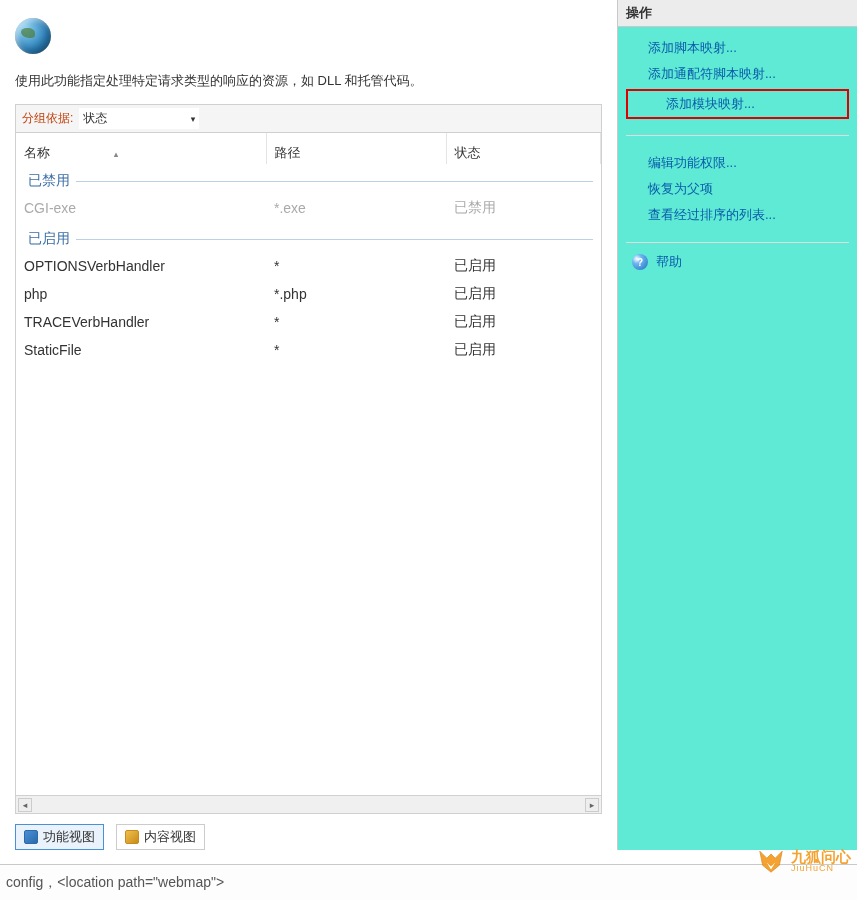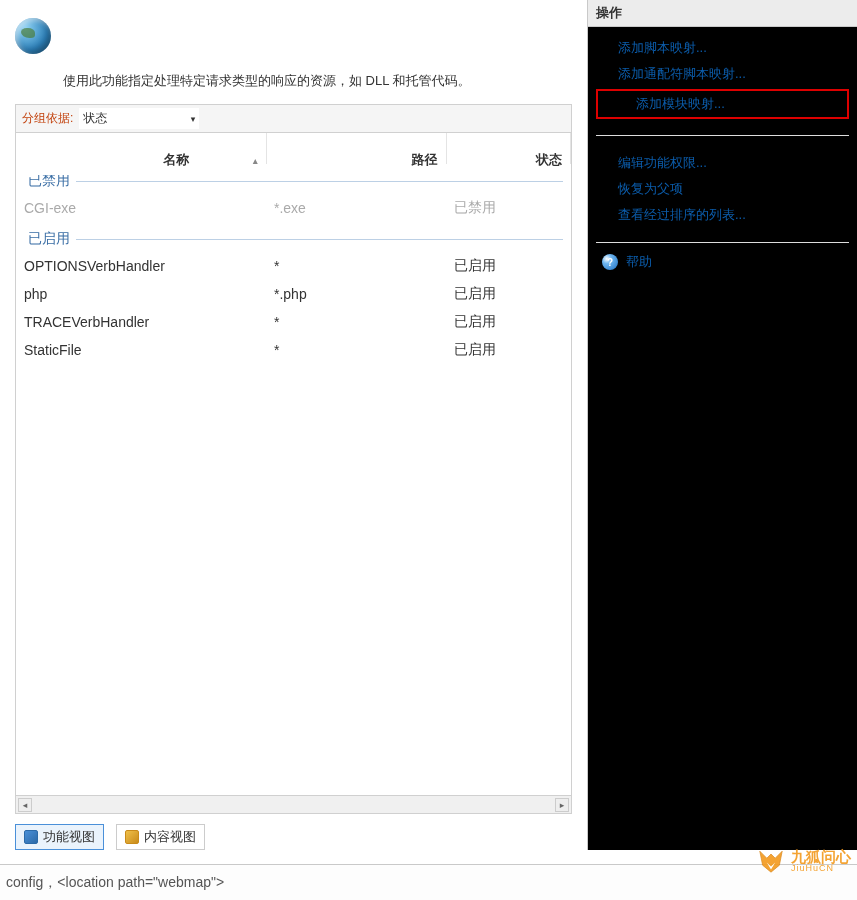--- a/index.html
+++ b/index.html
@@ -50,21 +50,20 @@
     opacity: 0.7;
   }
   .page-title {
     font-size: 22px;
     color: #333;
   }
   .description {
     margin-bottom: 14px;
     color: #333;
     font-size: 13px;
-    margin-left: 48px;
   }
   .group-row {
     display: flex;
     align-items: center;
     gap: 6px;
     background: #f5f5f5;
     border: 1px solid #d0d0d0;
     border-bottom: none;
     padding: 3px 6px;
     font-size: 12px;
@@ -93,29 +92,29 @@
   .table-area {
     flex: 1;
     border: 1px solid #d0d0d0;
     overflow: auto;
   }
   table.grid {
     width: 100%;
     border-collapse: collapse;
   }
   .grid th {
-    text-align: right;
-    font-weight: bold;
+    text-align: left;
+    font-weight: normal;
     background: #fff;
     border-bottom: 1px solid #e4e4e4;
     border-right: 1px solid #e4e4e4;
     padding: 6px 8px;
     font-size: 13px;
     position: sticky;
-    top: 12px;
+    top: 5px;
   }
   .grid th .sort-ind {
     display: inline-block;
     margin-left: 60px;
     font-size: 9px;
     color: #888;
   }
   .grid td {
     padding: 5px 8px;
     font-size: 14px;
@@ -179,23 +178,23 @@
   .mini-icon {
     width: 14px; height: 14px;
     display: inline-block;
     border-radius: 2px;
   }
   .mini-icon.doc1 { background: linear-gradient(135deg,#4a90d9,#2c6aa8); border:1px solid #2c6aa8;}
   .mini-icon.doc2 { background: linear-gradient(135deg,#f0c04a,#c98b1a); border:1px solid #c98b1a;}
 
   
   .side-panel {
-    width: 270px;
+    width: 240px;
     border-left: 1px solid #c9c9c9;
-    background: #000000;
+    background: #5eead4;
     display: flex;
     flex-direction: column;
   }
   .side-header {
     background: #ececec;
     border-bottom: 1px solid #c9c9c9;
     padding: 4px 8px;
     font-weight: bold;
     color: #333;
     font-size: 13px;

